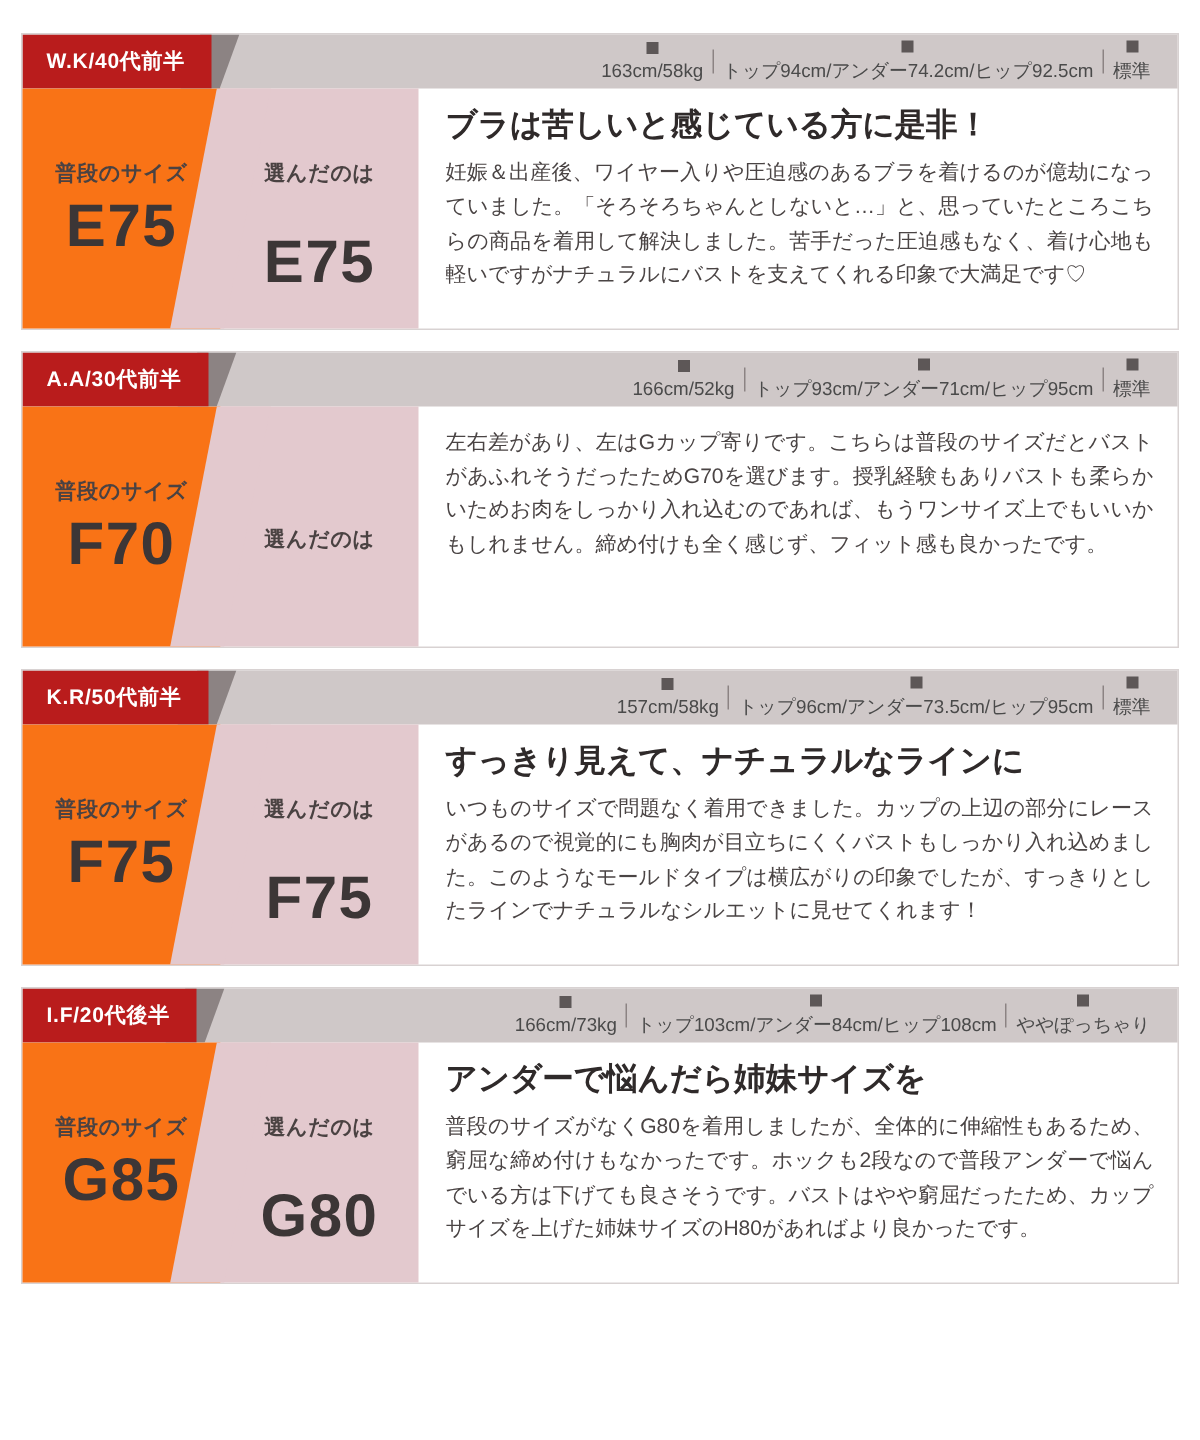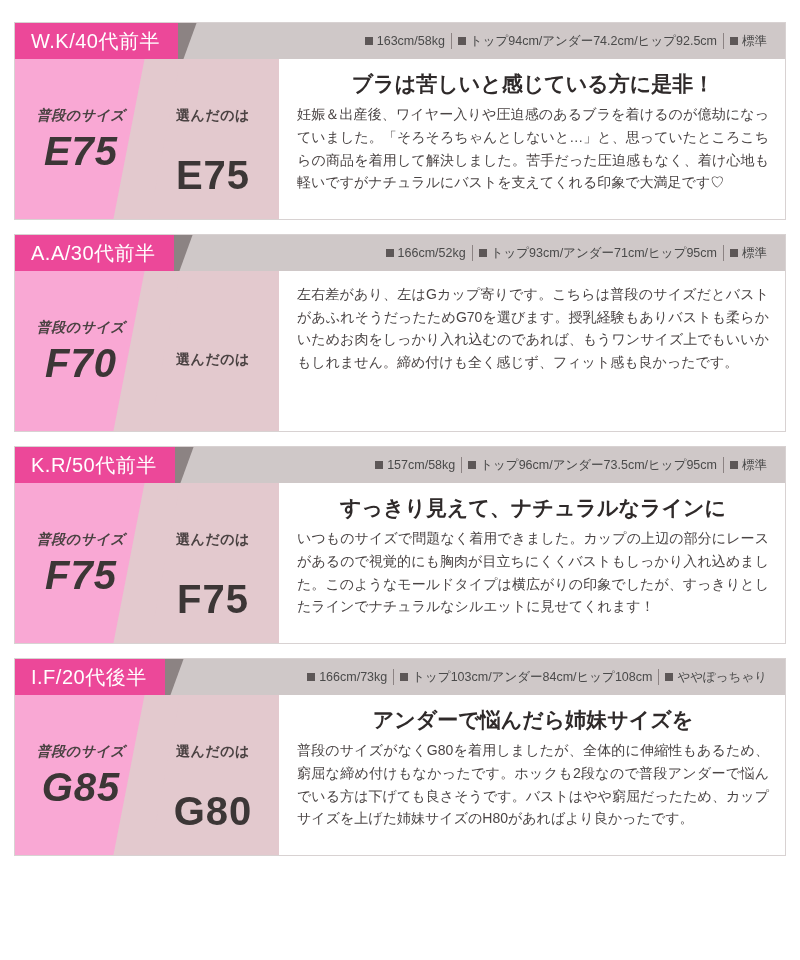--- a/index.html
+++ b/index.html
@@ -33,24 +33,24 @@
   
   .card-header {
     display: flex;
     align-items: stretch;
     height: 36px;
     background: #cfc8c8;
     position: relative;
     overflow: hidden;
   }
   .header-name {
-    background: #ec4899;
+    background: #b91c1c;
     color: #ffffff;
-    font-size: 20px;
-    font-weight: normal;
+    font-size: 14px;
+    font-weight: bold;
     letter-spacing: 0.5px;
     display: flex;
     align-items: center;
     padding: 0 18px 0 16px;
     white-space: nowrap;
     position: relative;
     z-index: 2;
   }
   .header-skew {
     width: 26px;
@@ -69,20 +69,21 @@
     padding-right: 12px;
     font-size: 12.5px;
     color: #4a4a4a;
     white-space: nowrap;
   }
   .spec {
     display: inline-flex;
     align-items: center;
     gap: 4px;
     padding: 0 6px;
+    flex-direction: column;
   }
   .spec .sq {
     display: inline-block;
     width: 8px;
     height: 8px;
     background: #5d5757;
   }
   .divider-v {
     width: 1px;
     height: 16px;
@@ -98,22 +99,21 @@
     width: 132px;
     box-sizing: border-box;
     display: flex;
     flex-direction: column;
     align-items: center;
     justify-content: center;
     padding: 6px 4px;
     position: relative;
   }
   .size-usual {
-    background: #f9a8d4;
-    font-style: italic;
+    background: #f97316;
   }
   .size-chosen {
     background: #e3c9ce;
     position: relative;
   }
   .size-chosen::before {
     content: "";
     position: absolute;
     left: -18px;
     top: 0;
@@ -137,21 +137,20 @@
     line-height: 1;
     letter-spacing: 1px;
   }
   .text-block {
     flex: 1;
     padding: 12px 16px 14px 18px;
     box-sizing: border-box;
     display: flex;
     flex-direction: column;
     justify-content: flex-start;
-    align-items: center;
   }
   .review-title {
     font-size: 21px;
     font-weight: bold;
     color: #2f2a2a;
     line-height: 1.25;
     margin-bottom: 6px;
     letter-spacing: 0px;
   }
   .review-body {

